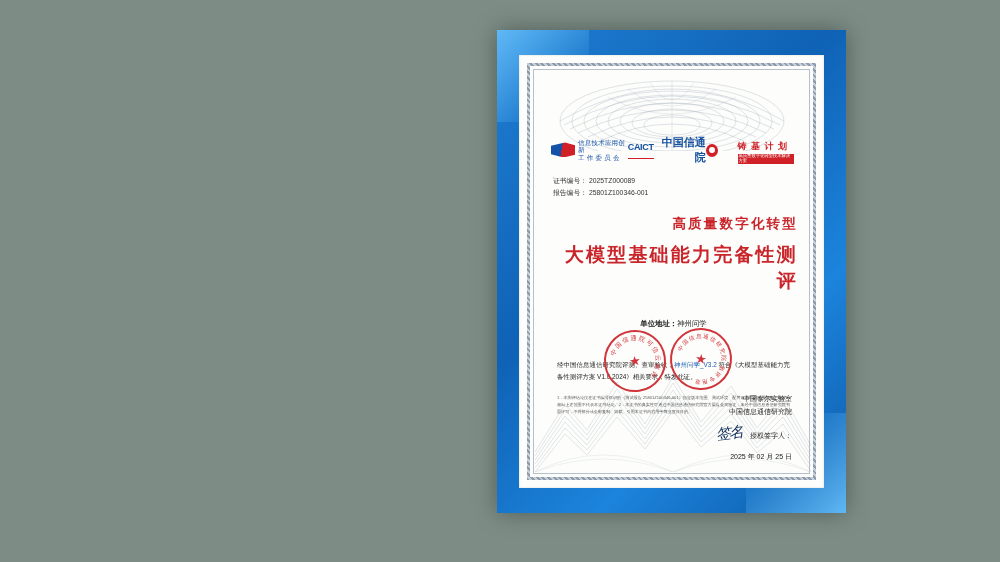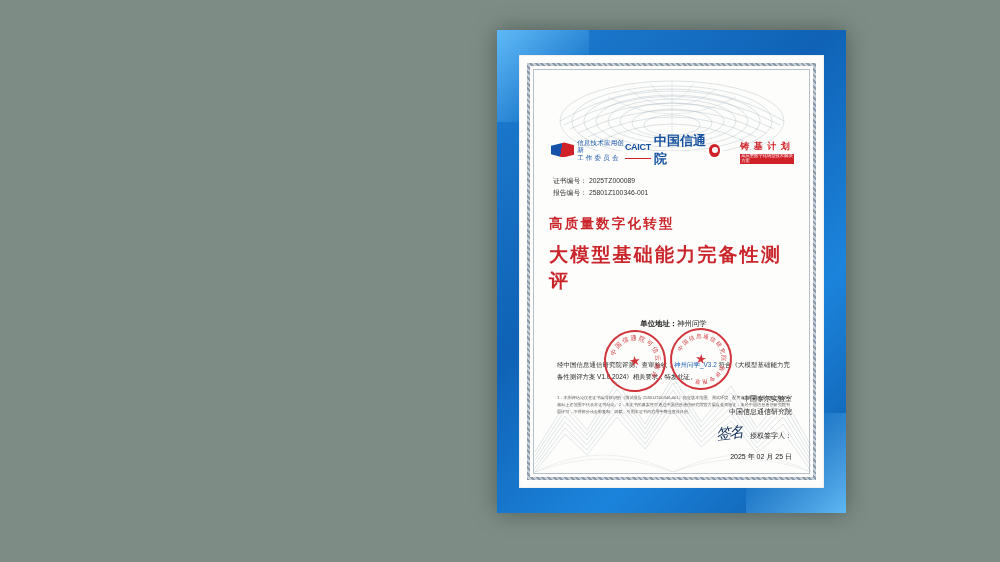--- a/index.html
+++ b/index.html
@@ -109,21 +109,21 @@
   }
   #logo-xinchuang .txt {
     font-size: 6.5px; color: #1451a8; line-height: 1.12; letter-spacing: .2px;
   }
 
   #logo-caict { display: flex; align-items: center; gap: 3px; }
   #logo-caict .caict-mark {
     font-size: 9px; font-weight: 700; color: #14509e;
     border-bottom: 1.5px solid #cf2127; padding-bottom: 6px; letter-spacing: -.3px;
   }
-  #logo-caict .caict-cn { font-size: 13px; color: #14509e; font-weight: 700; }
+  #logo-caict .caict-cn { font-size: 11px; color: #14509e; font-weight: 700; text-align: right; }
 
   #logo-zhuji { display: flex; align-items: center; gap: 20px; }
   #logo-zhuji .zhuji-badge {
     width: 13px; height: 13px; border-radius: 50%;
     background: #cf2127;
     position: relative;
   }
   #logo-zhuji .zhuji-badge::after {
     content: "";
     position: absolute; left: 3.5px; top: 3.5px; width: 6px; height: 6px;
@@ -142,21 +142,21 @@
     padding-left: 4px;
     font-size: 6.8px;
     color: #2b2b2b;
     line-height: 1.75;
   }
   #serials .srow { display: flex; gap: 2px; }
   #serials .slabel { color: #333; }
   #serials .svalue { color: #333; }
 
   
-  #titles { text-align: left; margin-top: 16px; }
+  #titles { text-align: right; margin-top: 16px; }
   .cert-title {
     color: #c9252b;
     font-weight: 700;
     letter-spacing: 2.2px;
     font-family: "DejaVu Sans", "Liberation Sans", sans-serif;
   }
   #title-line1 { font-size: 13.5px; }
   #title-line2 { font-size: 19px; margin-top: 9px; }
 
   

